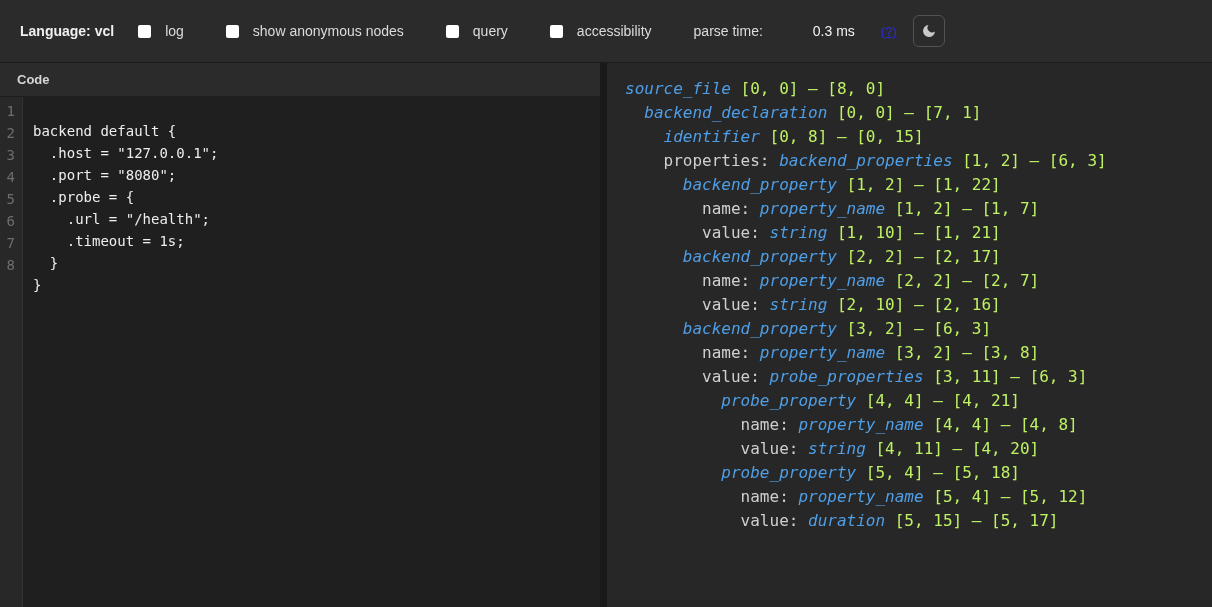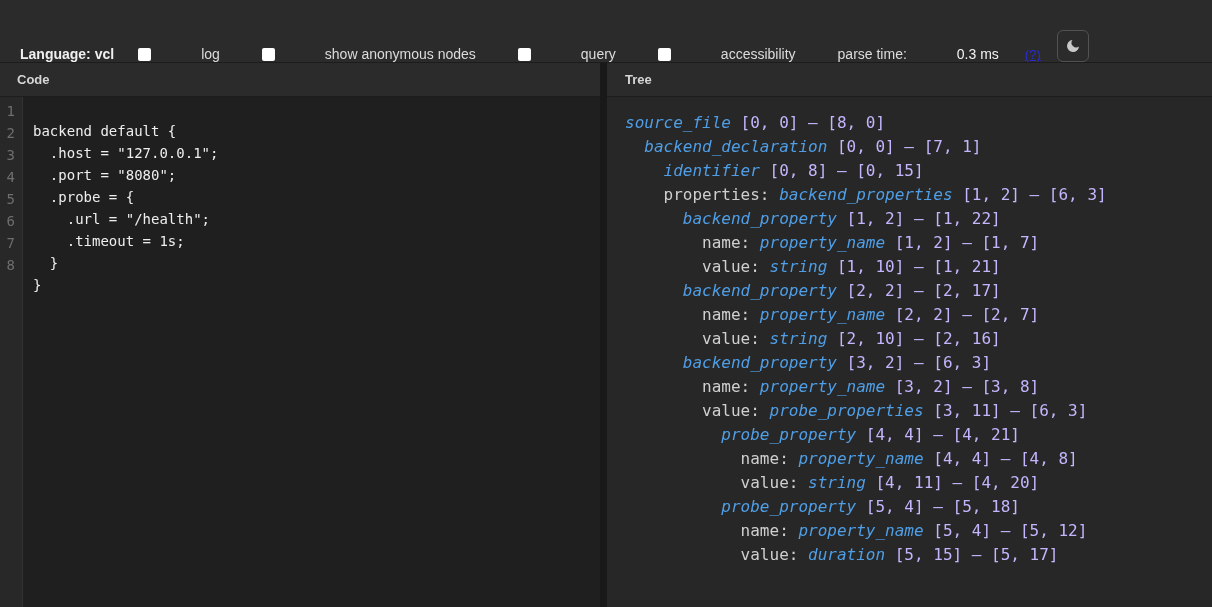--- a/index.html
+++ b/index.html
@@ -9,26 +9,26 @@
     font-family:"Liberation Sans", sans-serif;
     color:#e3e3e3;
     font-size:14px;
   }
   
   .topbar {
     height:63px;
     background:#2b2b2b;
     border-bottom:1px solid #1c1c1c;
     display:flex;
-    align-items:flex-end;
+    align-items:center;
     padding:0 20px;
     white-space:nowrap;
   }
   .lang-label { font-weight:bold; color:#f0f0f0; margin-right:24px; }
-  .cb-group { display:flex; align-items:center; margin-right:42px;gap:36px; }
+  .cb-group { display:flex; align-items:center; margin-right:42px; }
   .checkbox {
     width:13px; height:13px;
     background:#ffffff;
     border-radius:2px;
     display:inline-block;
     margin-right:14px;
     cursor:pointer;
   }
   .cb-label { color:#dcdcdc; }
   .parse-label { color:#dcdcdc; margin-right:16px; }
@@ -96,21 +96,21 @@
     font-family:"DejaVu Sans Mono", monospace;
     font-size:16px;
     line-height:24px;
     padding:14px 0 0 18px;
     overflow:hidden;
     white-space:pre;
   }
   .trow   { color:#d6d6d6; }
   .tnode  { color:var(--node-link,#4f9ee6); text-decoration:none; cursor:pointer;font-style:italic; }
   .tfield { color:#cfcfcf; }
-  .trange { color:#c4b5fd; }
+  .trange { color:#bef264; }
 </style>
 </head>
 <body>
 
 <div class="topbar">
   <span class="lang-label">Language: vcl</span>
 
   <span class="cb-group">
     <span class="checkbox"></span>
     <span class="cb-label">log</span>
@@ -161,18 +161,15 @@
           <div>7</div>
           <div>8</div>
         </div>
       <div class="code-lines"><div>backend default {</div><div>  .host = "127.0.0.1";</div><div>  .port = "8080";</div><div>  .probe = {</div><div>    .url = "/health";</div><div>    .timeout = 1s;</div><div>  }</div><div>}</div></div>
     </div>
   </div>
 
   <div class="divider"></div>
 
   <div class="panel-right">
-    <div class="panel-header">
-      <span>Tree</span>
-    </div>
     <div class="tree"><div class="trow" style="padding-left: 0ch;"><a class="tnode">source_file</a><span class="trange"> [0, 0] – [8, 0]</span></div><div class="trow" style="padding-left: 2ch;"><a class="tnode">backend_declaration</a><span class="trange"> [0, 0] – [7, 1]</span></div><div class="trow" style="padding-left: 4ch;"><a class="tnode">identifier</a><span class="trange"> [0, 8] – [0, 15]</span></div><div class="trow" style="padding-left: 4ch;"><span class="tfield">properties: </span><a class="tnode">backend_properties</a><span class="trange"> [1, 2] – [6, 3]</span></div><div class="trow" style="padding-left: 6ch;"><a class="tnode">backend_property</a><span class="trange"> [1, 2] – [1, 22]</span></div><div class="trow" style="padding-left: 8ch;"><span class="tfield">name: </span><a class="tnode">property_name</a><span class="trange"> [1, 2] – [1, 7]</span></div><div class="trow" style="padding-left: 8ch;"><span class="tfield">value: </span><a class="tnode">string</a><span class="trange"> [1, 10] – [1, 21]</span></div><div class="trow" style="padding-left: 6ch;"><a class="tnode">backend_property</a><span class="trange"> [2, 2] – [2, 17]</span></div><div class="trow" style="padding-left: 8ch;"><span class="tfield">name: </span><a class="tnode">property_name</a><span class="trange"> [2, 2] – [2, 7]</span></div><div class="trow" style="padding-left: 8ch;"><span class="tfield">value: </span><a class="tnode">string</a><span class="trange"> [2, 10] – [2, 16]</span></div><div class="trow" style="padding-left: 6ch;"><a class="tnode">backend_property</a><span class="trange"> [3, 2] – [6, 3]</span></div><div class="trow" style="padding-left: 8ch;"><span class="tfield">name: </span><a class="tnode">property_name</a><span class="trange"> [3, 2] – [3, 8]</span></div><div class="trow" style="padding-left: 8ch;"><span class="tfield">value: </span><a class="tnode">probe_properties</a><span class="trange"> [3, 11] – [6, 3]</span></div><div class="trow" style="padding-left: 10ch;"><a class="tnode">probe_property</a><span class="trange"> [4, 4] – [4, 21]</span></div><div class="trow" style="padding-left: 12ch;"><span class="tfield">name: </span><a class="tnode">property_name</a><span class="trange"> [4, 4] – [4, 8]</span></div><div class="trow" style="padding-left: 12ch;"><span class="tfield">value: </span><a class="tnode">string</a><span class="trange"> [4, 11] – [4, 20]</span></div><div class="trow" style="padding-left: 10ch;"><a class="tnode">probe_property</a><span class="trange"> [5, 4] – [5, 18]</span></div><div class="trow" style="padding-left: 12ch;"><span class="tfield">name: </span><a class="tnode">property_name</a><span class="trange"> [5, 4] – [5, 12]</span></div><div class="trow" style="padding-left: 12ch;"><span class="tfield">value: </span><a class="tnode">duration</a><span class="trange"> [5, 15] – [5, 17]</span></div></div>
   </div>
 </div>
 
 </body></html>

